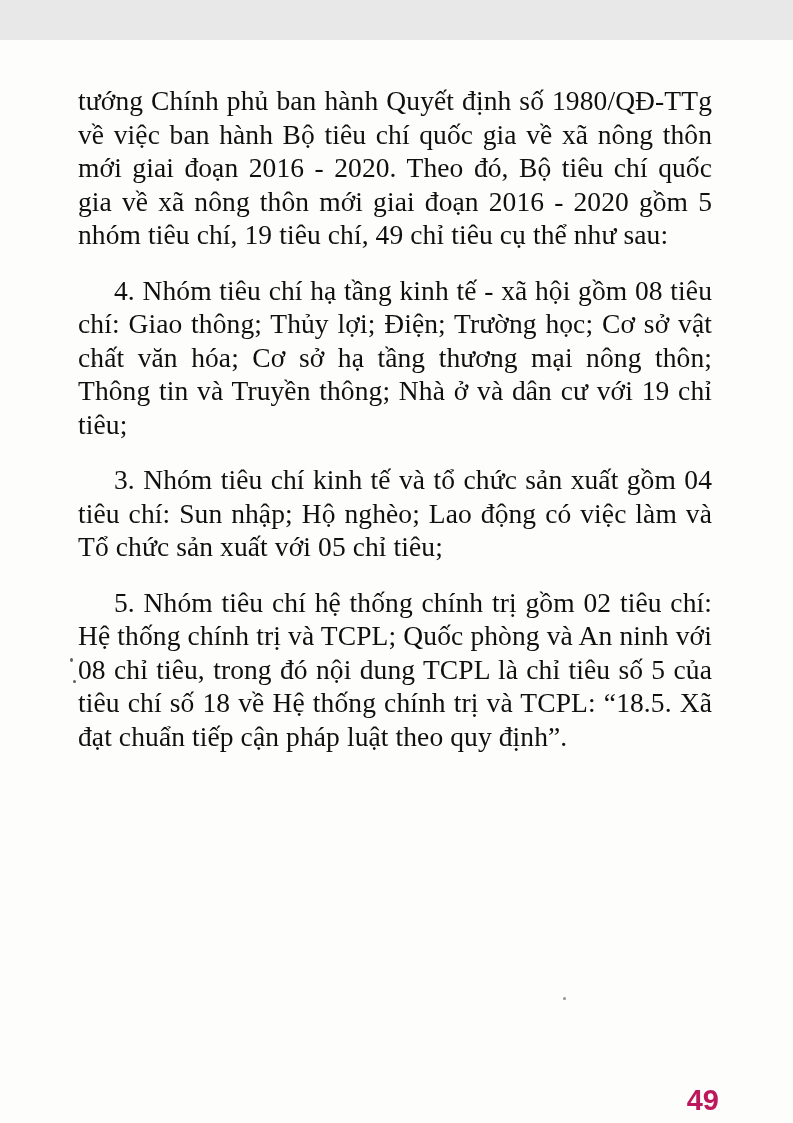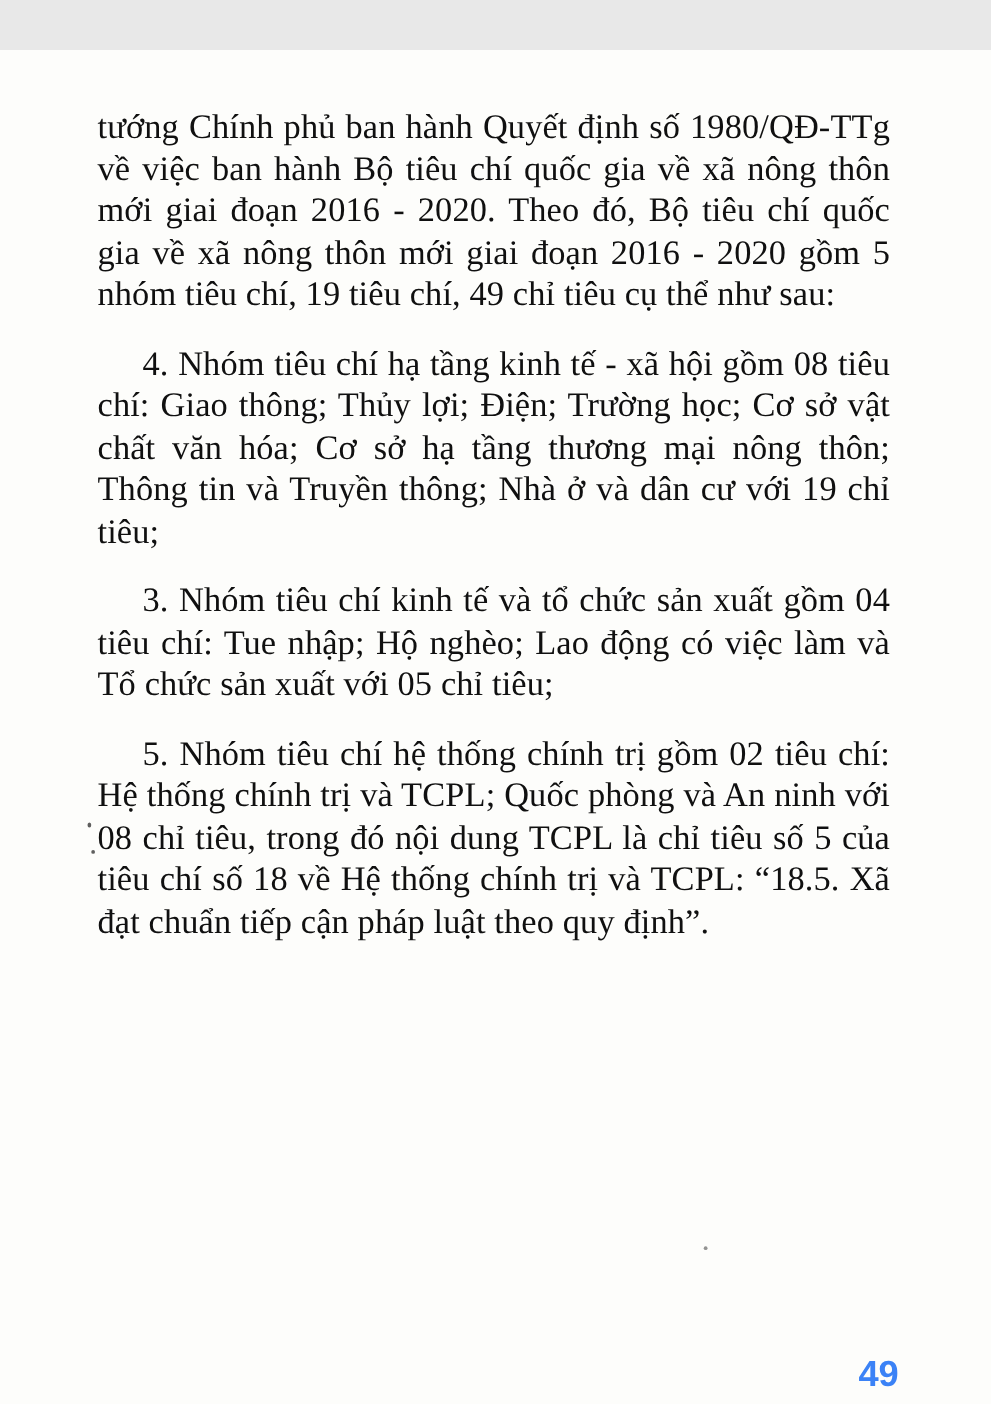--- a/index.html
+++ b/index.html
@@ -33,21 +33,21 @@
   .text-block p.indent {
     text-indent: 36px;
   }
   .page-number {
     position: absolute;
     top: 1044px;
     right: 74px;
     font-family: "Liberation Sans", "DejaVu Sans", sans-serif;
     font-weight: 700;
     font-size: 29px;
-    color: #3b82f6;
+    color: #be185d;
   }
   .speck {
     position: absolute;
     background: #2a2a2a;
     border-radius: 50%;
     opacity: 0.75;
   }
   .speck.s1 { left: 92px;  top: 321px; width: 4px; height: 4px; opacity: 0.55; }
   .speck.s2 { left: 70px;  top: 618px; width: 3px; height: 4px; }
   .speck.s3 { left: 73px;  top: 640px; width: 3px; height: 3px; }
@@ -57,21 +57,21 @@
 <body>
 
 <div class="page">
 
   <div class="text-block">
     <p>tướng Chính phủ ban hành Quyết định số 1980/QĐ-TTg về việc ban hành Bộ tiêu chí quốc gia về xã nông thôn mới giai đoạn 2016 - 2020. Theo đó, Bộ tiêu chí quốc gia về xã nông thôn mới giai đoạn 2016 - 2020 gồm 5 nhóm tiêu chí, 19 tiêu chí, 49 chỉ tiêu cụ thể như sau:</p>
 
 
     <p class="indent">4. Nhóm tiêu chí hạ tầng kinh tế - xã hội gồm 08 tiêu chí: Giao thông; Thủy lợi; Điện; Trường học; Cơ sở vật chất văn hóa; Cơ sở hạ tầng thương mại nông thôn; Thông tin và Truyền thông; Nhà ở và dân cư với 19 chỉ tiêu;</p>
 
-    <p class="indent">3. Nhóm tiêu chí kinh tế và tổ chức sản xuất gồm 04 tiêu chí: Tue nhập; Hộ nghèo; Lao động có việc làm và Tổ chức sản xuất với 05 chỉ tiêu;</p>
+    <p class="indent">3. Nhóm tiêu chí kinh tế và tổ chức sản xuất gồm 04 tiêu chí: Sun nhập; Hộ nghèo; Lao động có việc làm và Tổ chức sản xuất với 05 chỉ tiêu;</p>
 
 
     <p class="indent">5. Nhóm tiêu chí hệ thống chính trị gồm 02 tiêu chí: Hệ thống chính trị và TCPL; Quốc phòng và An ninh với 08 chỉ tiêu, trong đó nội dung TCPL là chỉ tiêu số 5 của tiêu chí số 18 về Hệ thống chính trị và TCPL: “18.5. Xã đạt chuẩn tiếp cận pháp luật theo quy định”.</p>
 
   </div>
 
   <div class="page-number">49</div>
 
   <div class="speck s1"></div>
   <div class="speck s2"></div>

